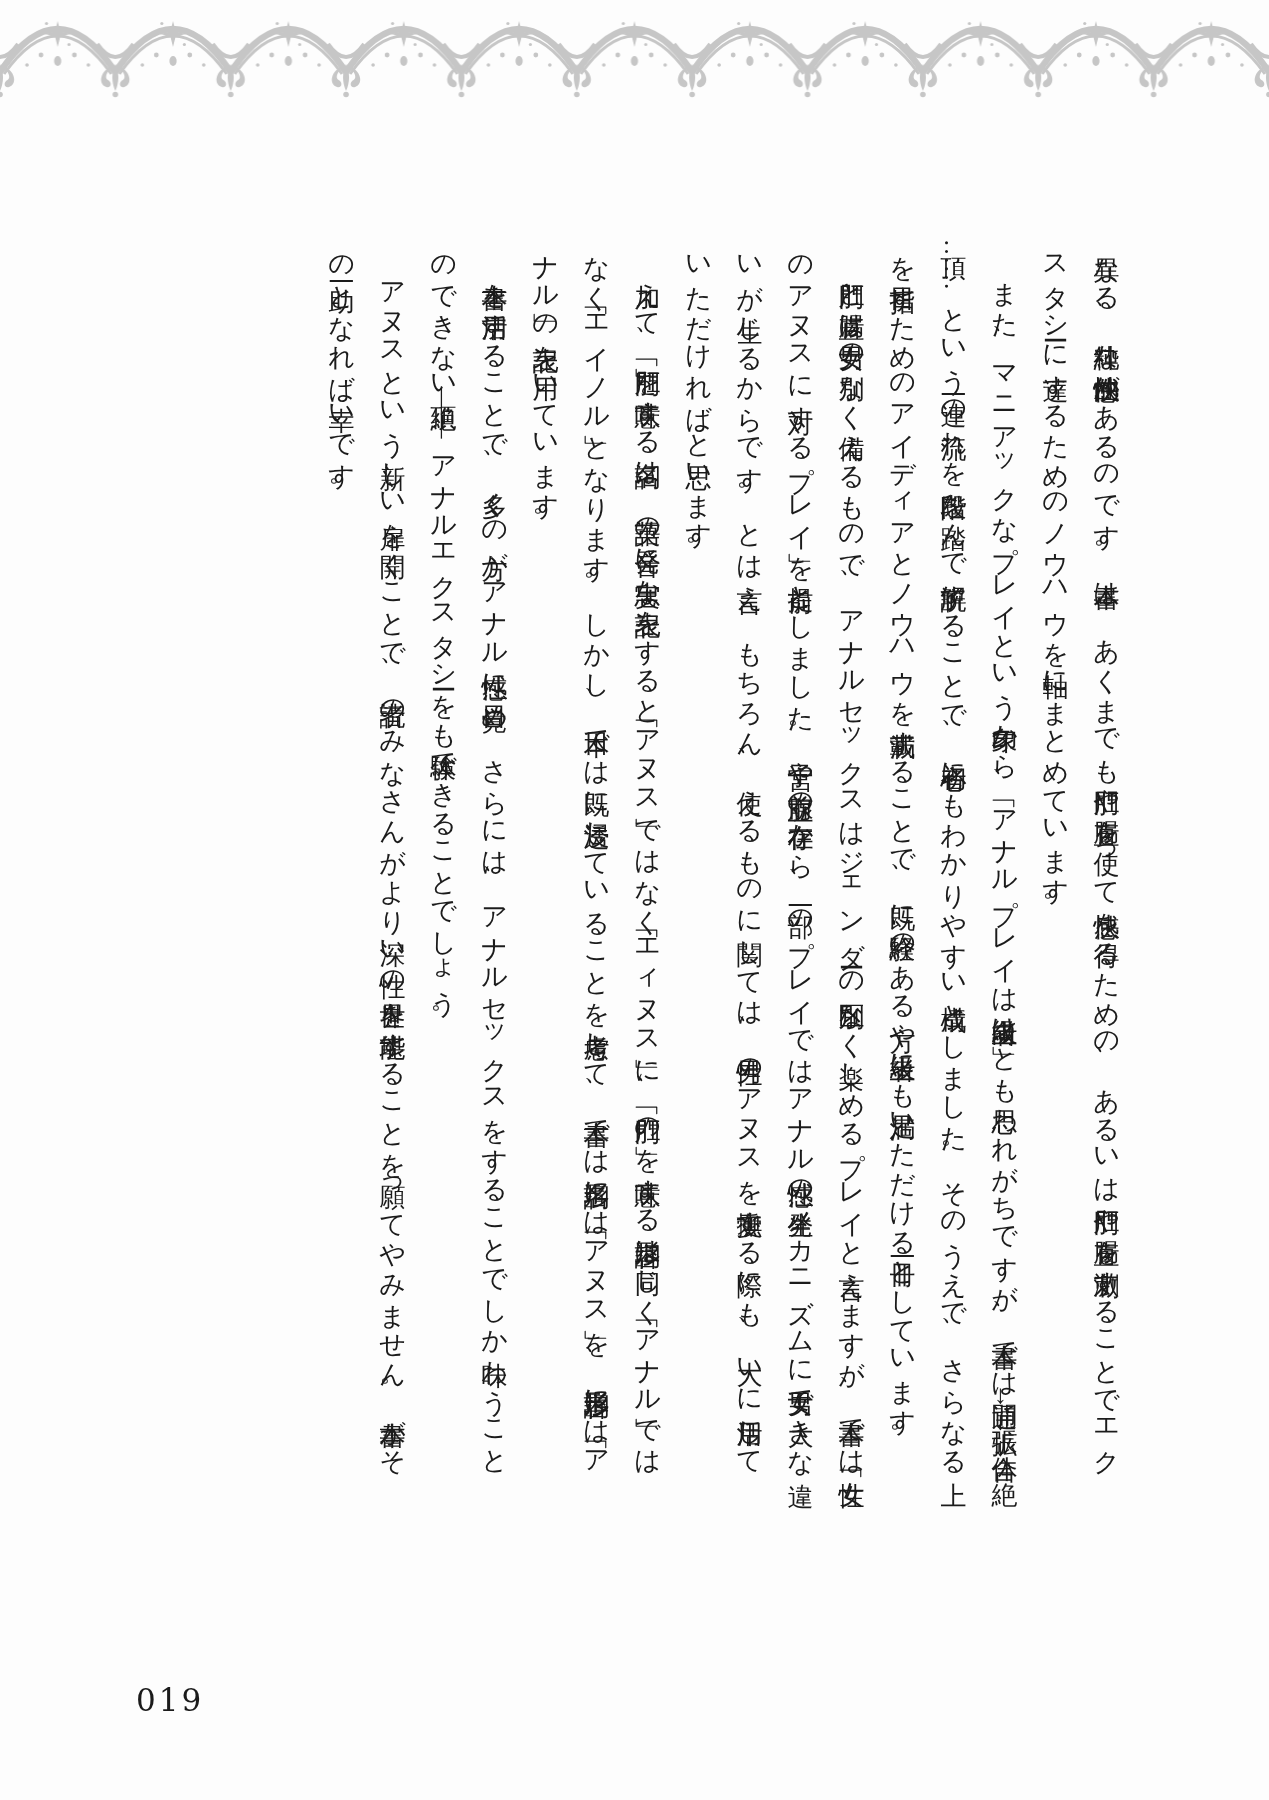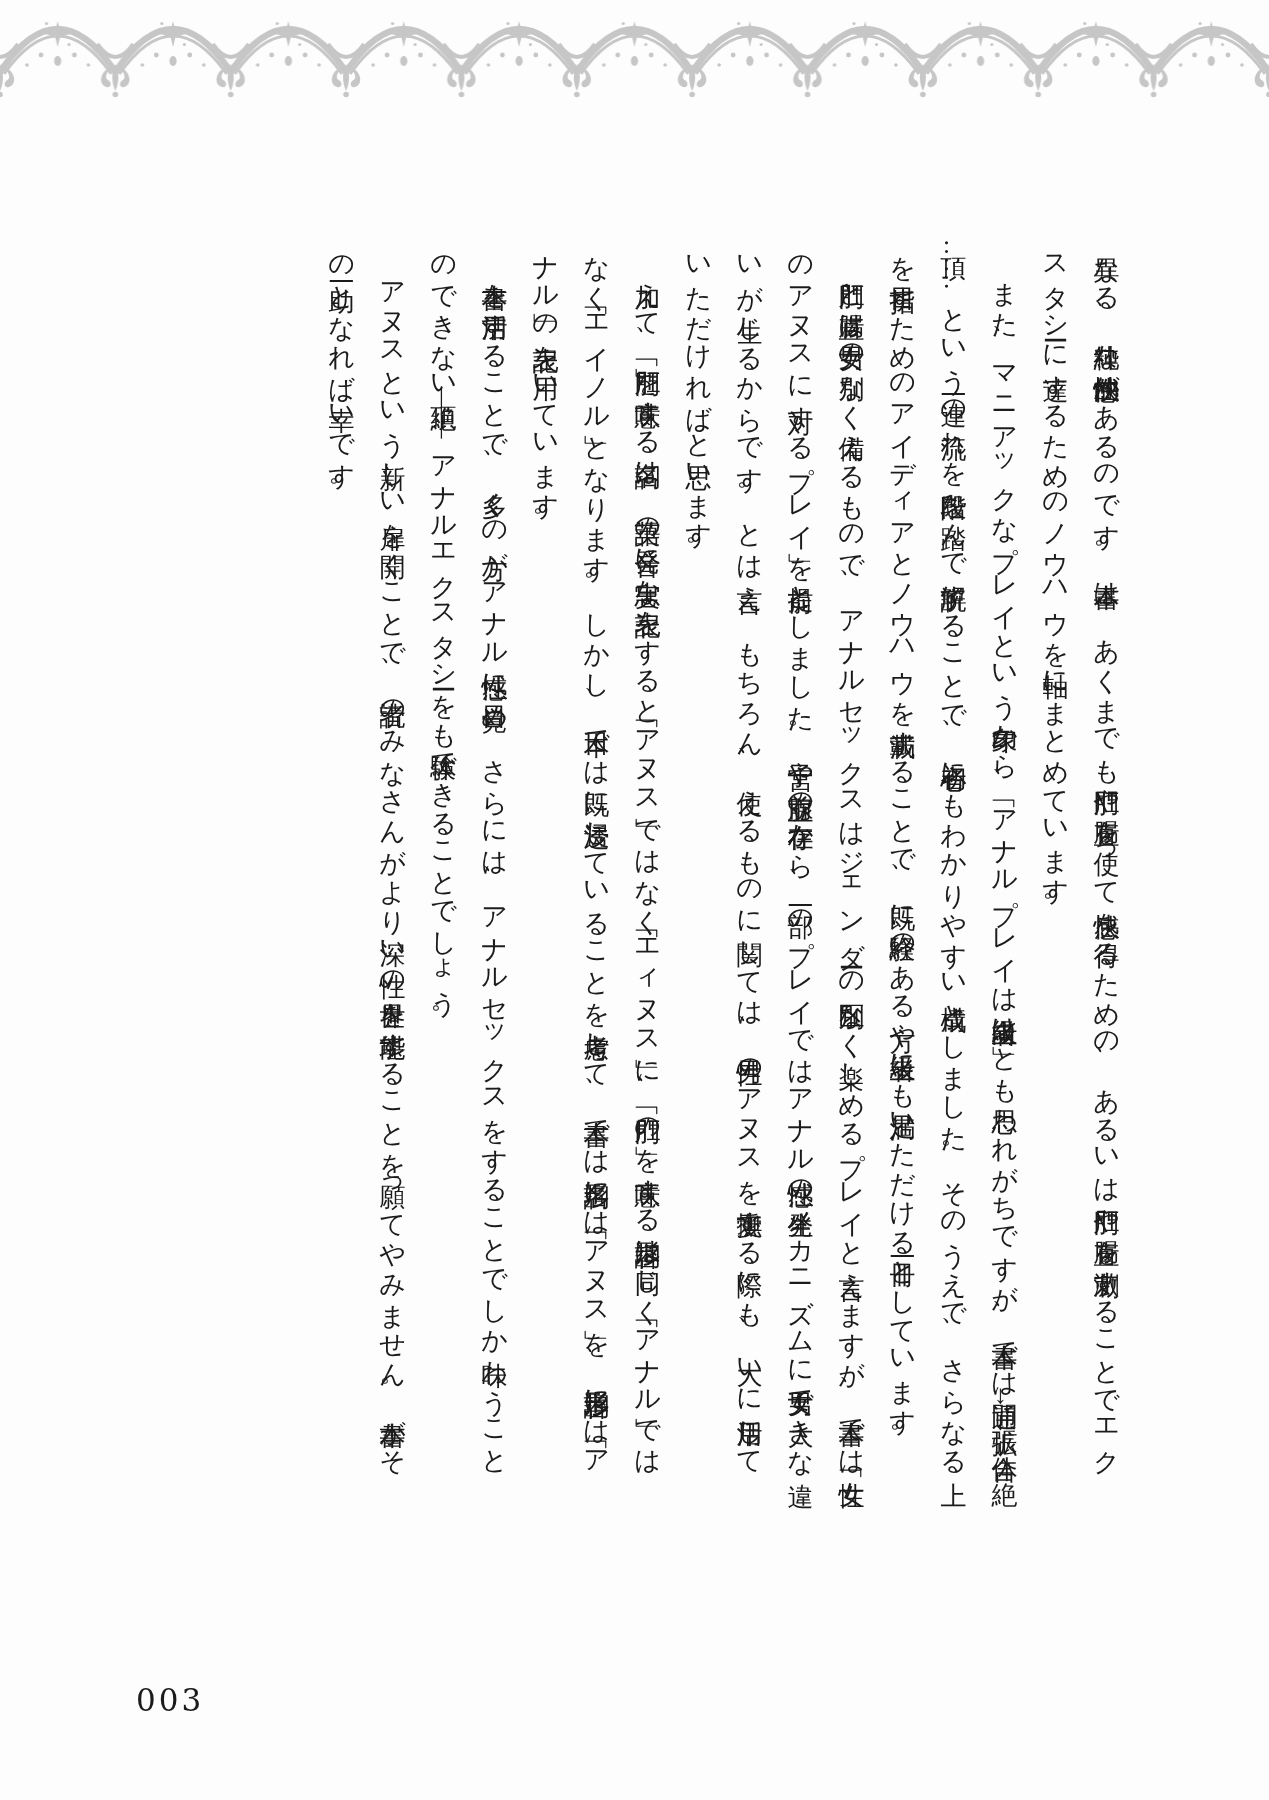--- a/index.html
+++ b/index.html
@@ -92,15 +92,15 @@
 
   <div class="text-block">
     <p>異なる、純粋な性的快感があるのです。本書は、あくまでも肛門や直腸を使って快感を得るための、あるいは肛門や直腸を刺激することでエクスタシーに達するためのノウハウを軸にまとめています。</p>
     <p class="indent">また、マニアックなプレイという印象から、「アナルプレイは上級者向け」とも思われがちですが、本書では開通→拡張→合体→絶頂……という一連の流れを段階を踏んで解説することで、初心者にもわかりやすい構成としました。そのうえで、さらなる上を目指すためのアイディアとノウハウを満載することで、既に経験のある方や上級者にも満足いただける一冊としています。</p>
     <p class="indent">肛門と直腸は男女の別なく備えるもので、アナルセックスはジェンダーの区別なく楽しめるプレイと言えますが、本書では「女性のアヌスに対するプレイ」を前提としました。子宮や前立腺の存在から、一部のプレイではアナル性感の発生メカニズムに男女で大きな違いが生じるからです。とは言え、もちろん、使えるものに関しては、男性のアヌスを愛撫する際にも、大いに活用していただければと思います。</p>
     <p class="indent">加えて、「肛門」を意味する名詞は、英語の発音に忠実な表記をすると「アヌス」ではなく「エィヌス」に、「肛門の」を意味する形容詞は同じく「アナル」ではなく「エイノル」となります。しかし、日本では既に浸透していることを考慮して、本書では名詞形には「アヌス」を、形容詞形には「アナル」の表記を用いています。</p>
     <p class="indent">本書を活用することで、多くの方がアナル性感に目覚め、さらには、アナルセックスをすることでしか味わうことのできない絶頂——アナルエクスタシーをも体験できることでしょう。</p>
     <p class="indent">アヌスという新しい扉を開くことで、読者のみなさんがより深い性の世界を堪能することを願ってやみません。本書がその一助となれば幸いです。</p>
   </div>
 
-  <div class="page-number">003</div>
+  <div class="page-number">019</div>
 
 </div>
 
 </body></html>

